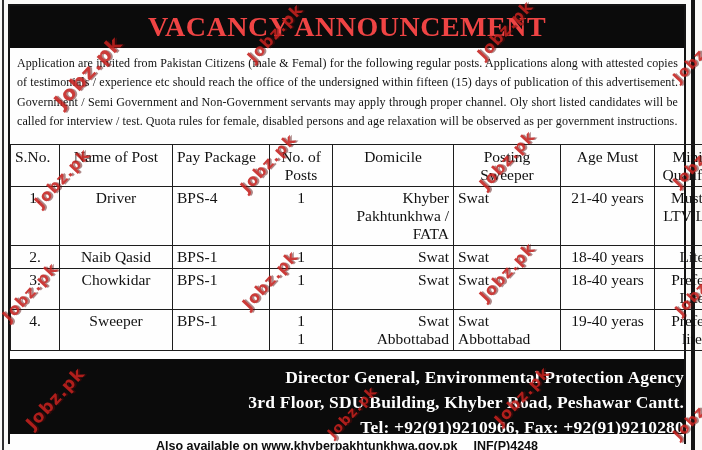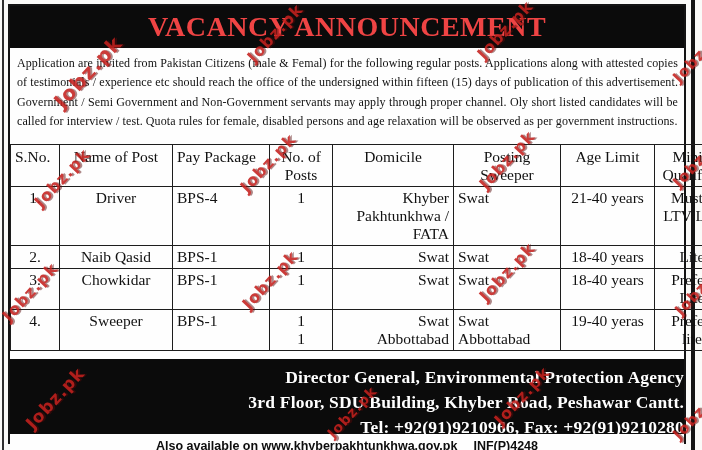--- a/index.html
+++ b/index.html
@@ -82,21 +82,21 @@
       <tbody>
           <tr class="hdr">
         <th class="c0">S.No.</th>
         <th class="c1">Name of Post</th>
         <th class="c2">Pay Package</th>
         <th class="c3">No. of
 Posts</th>
         <th class="c4">Domicile</th>
         <th class="c5">Posting
 Sweeper</th>
-        <th class="c6">Age Limit</th>
+        <th class="c6">Age Must</th>
         <th class="c7">Minimum
 Qualification</th>
       </tr>
       <tr class="r0">
         <td class="c0">1.</td>
         <td class="c1">Driver</td>
         <td class="c2">BPS-4</td>
         <td class="c3">1</td>
         <td class="c4">Khyber Pakhtunkhwa / FATA</td>
         <td class="c5">Swat</td>

